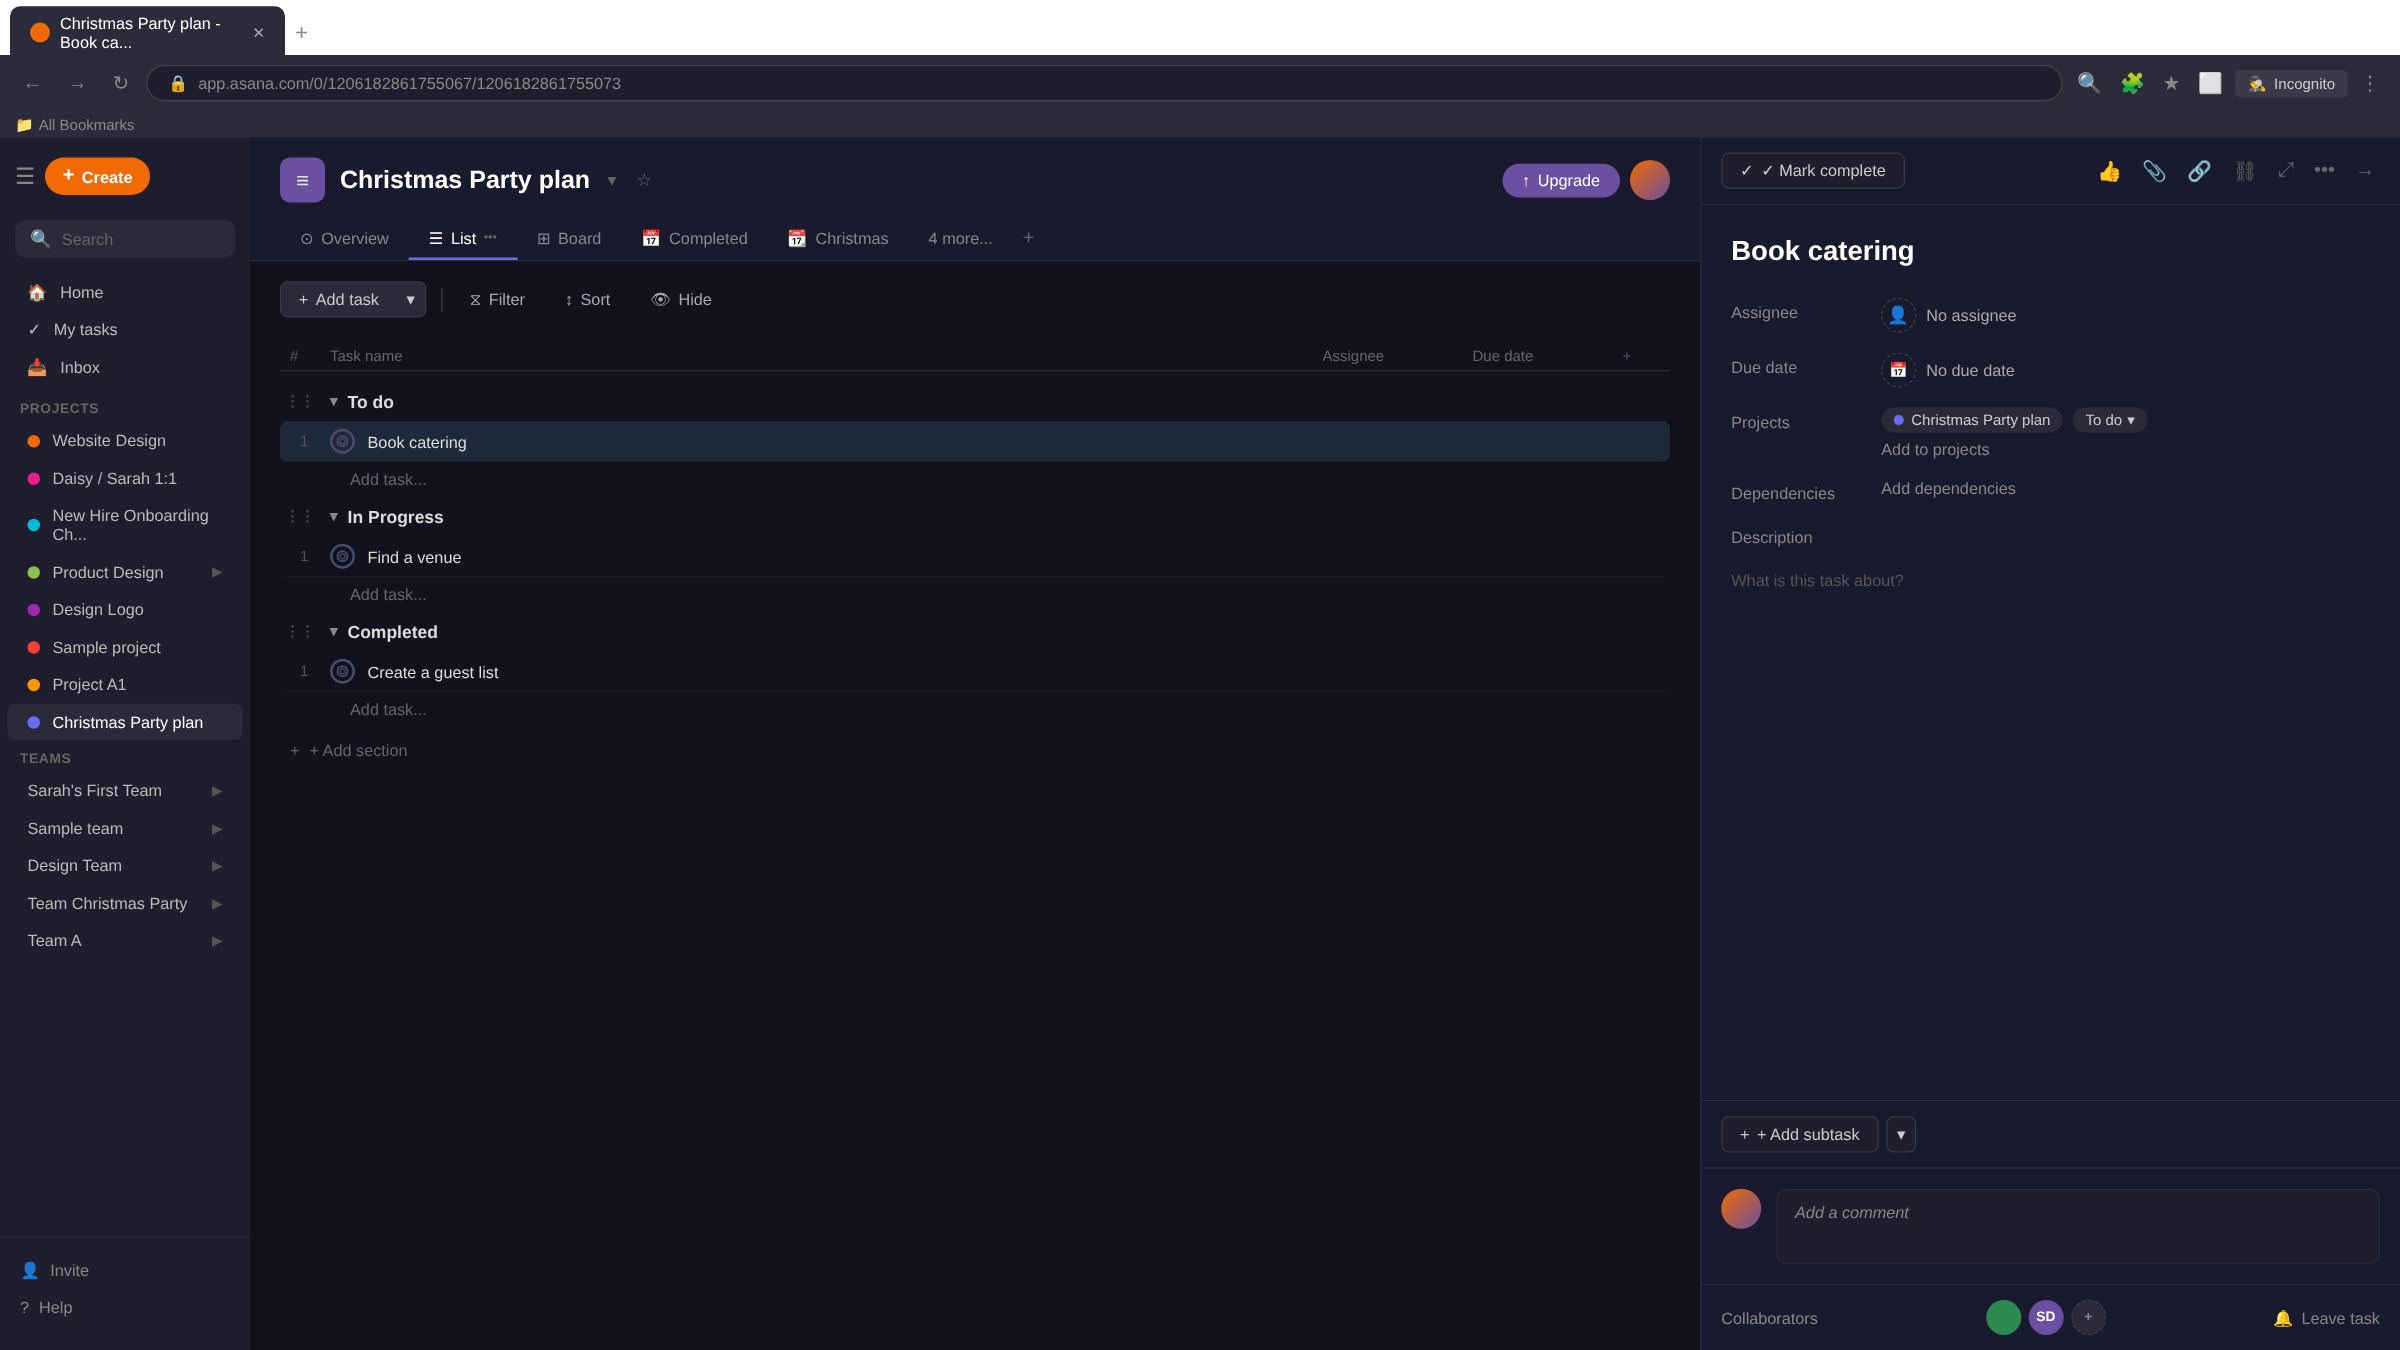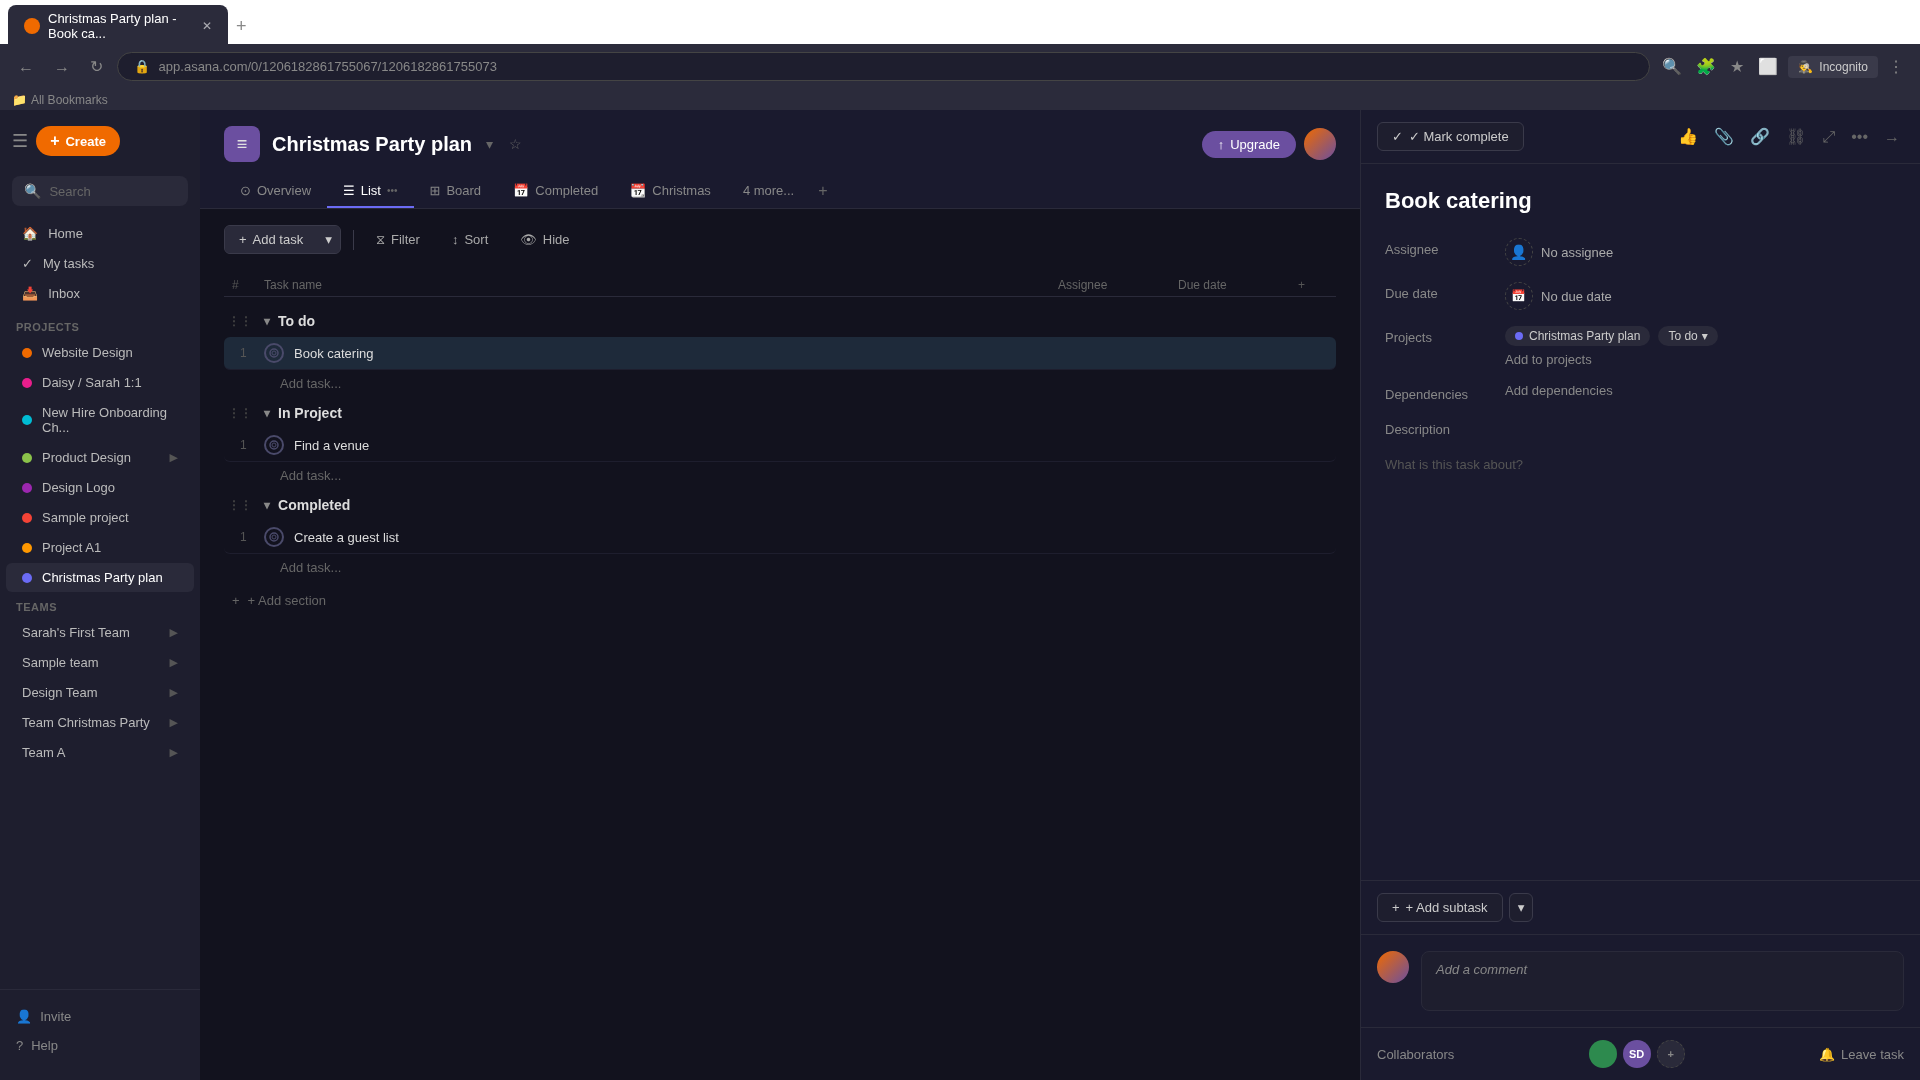--- a/index.html
+++ b/index.html
@@ -374,21 +374,21 @@
     </div>
 
     <div class="add-task-row">
       <span>Add task...</span>
     </div>
   </div>
           <div>
     <div class="section-header">
       <span class="section-drag">⋮⋮</span>
       <span class="section-toggle">▾</span>
-      <span>In Project</span>
+      <span>In Progress</span>
     </div>
 
     <div class="task-row ">
       <div class="task-num">1</div>
       <div class="task-check">
         <svg width="10" height="10" viewBox="0 0 10 10">
           <circle cx="5" cy="5" r="4" stroke="#4a4a6a" stroke-width="1.5" fill="none"></circle>
           <circle cx="5" cy="5" r="2" stroke="#4a4a6a" stroke-width="1" fill="none"></circle>
         </svg>
       </div>

